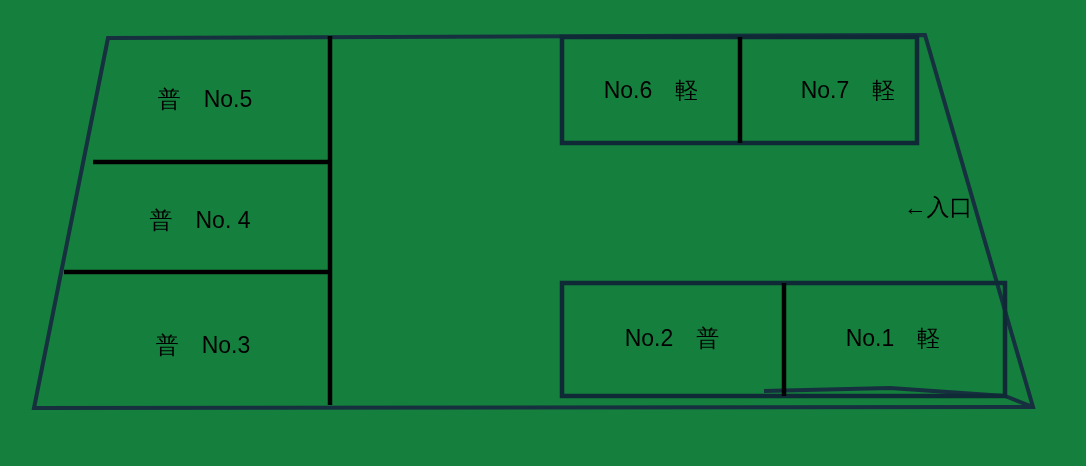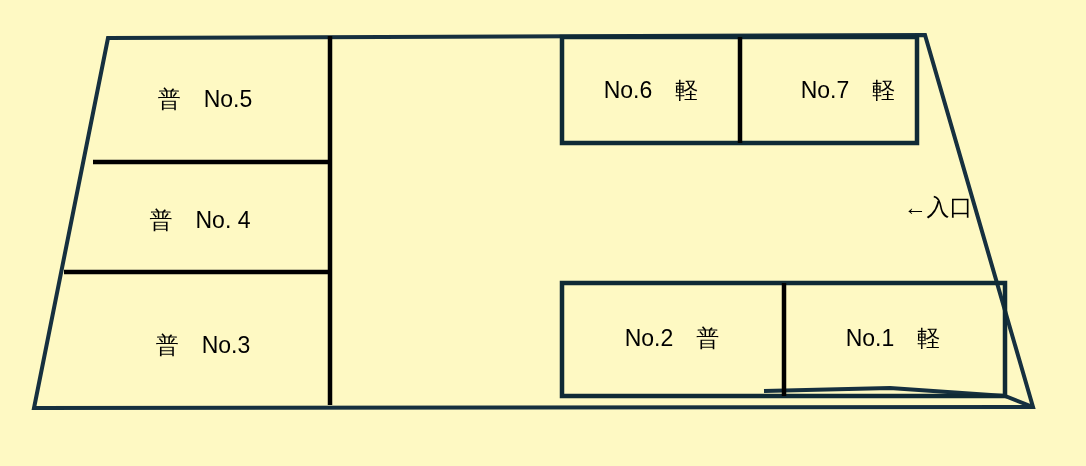--- a/index.html
+++ b/index.html
@@ -8,21 +8,21 @@
     padding: 0;
     background: #ffffff;
   }
   body {
     font-family: "Liberation Sans", "DejaVu Sans", sans-serif;
   }
   #diagram-root {
     position: relative;
     width: 1086px;
     height: 466px;
-    background: #fef9c3;
+    background: #15803d;
     overflow: hidden;
   }
   svg#parking-svg {
     display: block;
     width: 1086px;
     height: 466px;
   }
   .boundary-line {
     fill: none;
     stroke: #16303f;

